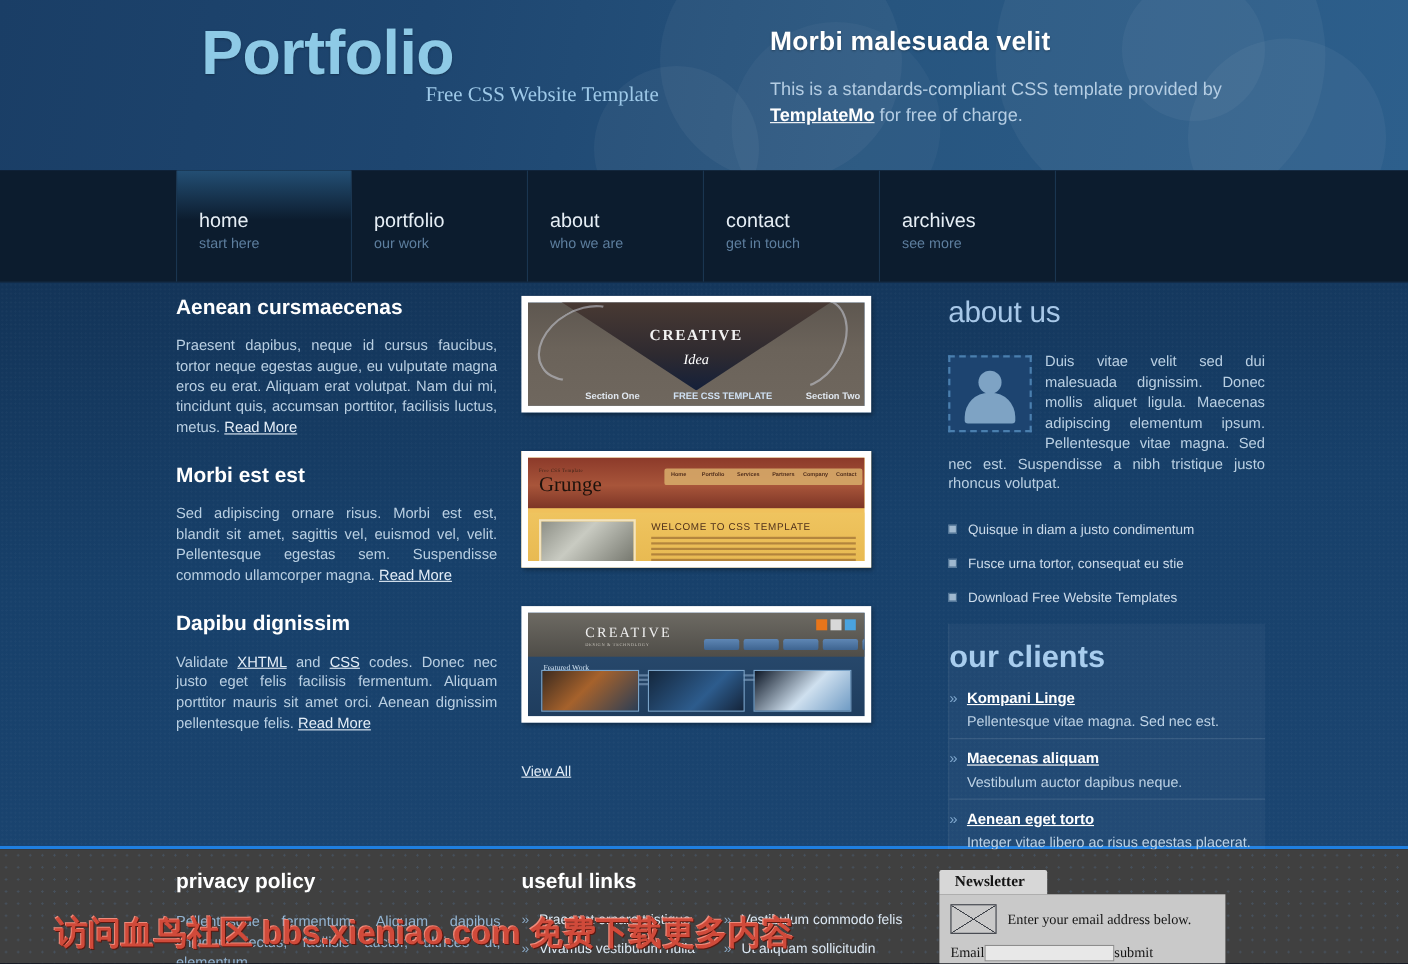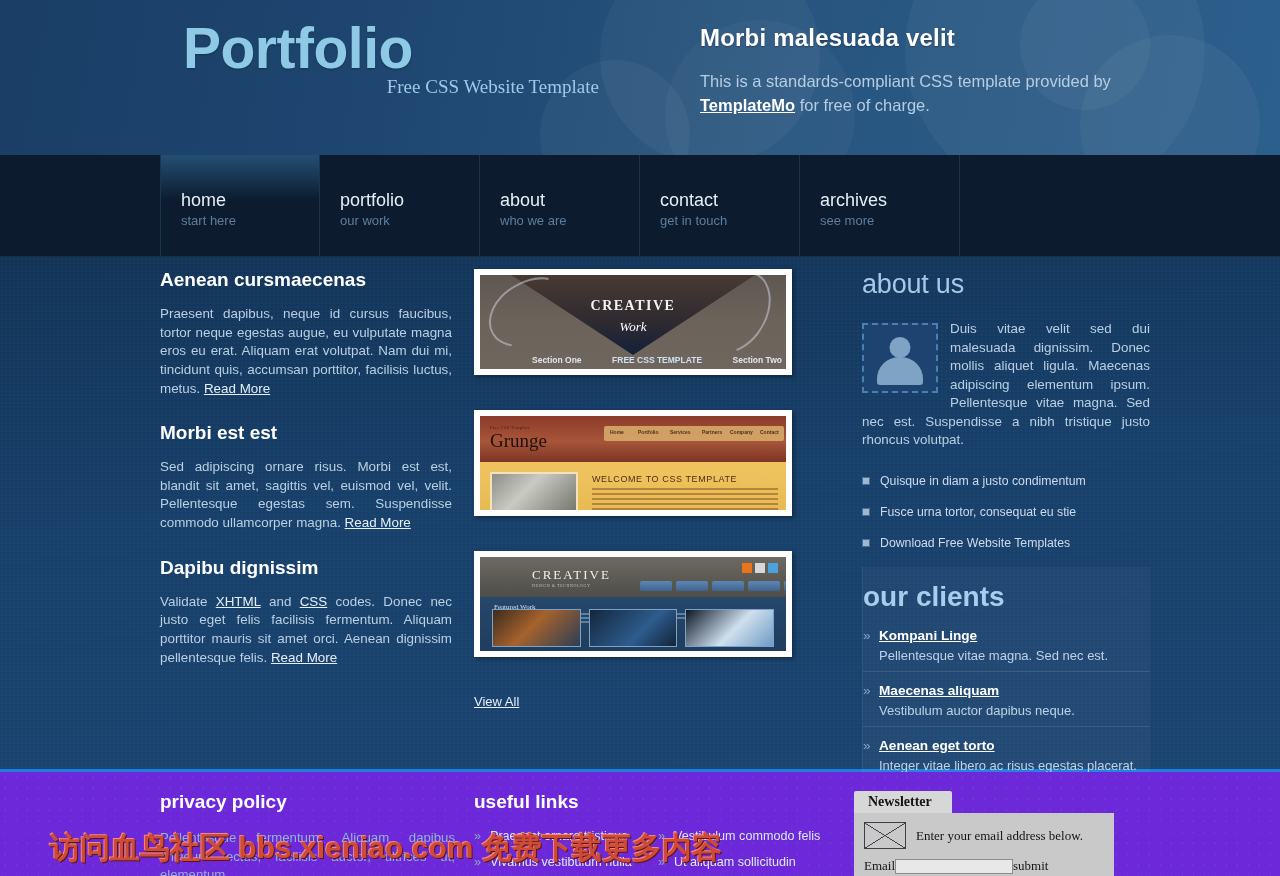--- a/index.html
+++ b/index.html
@@ -293,21 +293,21 @@
   ul.clients li { border-bottom: 1px solid rgba(255,255,255,0.10); padding-bottom: 8px; margin-bottom: 9px; }
   .cl-name { font-size: 13.6px; font-weight: bold; color: #ffffff;
     text-decoration: underline; padding-left: 16px; position: relative; display: inline-block; }
   .cl-name::before { content: "\00BB"; position: absolute; left: 0; color: #7ea6cc; text-decoration: none; font-weight: normal; }
   .cl-desc { font-size: 13px; color: #bdd2e5; padding-left: 16px; margin-top: 4px; }
 
   
   .footer {
     position: relative;
     height: 104px;
-    background: #6d28d9;
+    background: #404040;
     display: flex;
     padding-left: 160px;
     overflow: hidden;
   }
   .footer .dots2 {
     position: absolute; inset: 0;
     background-image: radial-gradient(rgba(90,130,175,0.25) 1px, transparent 1px);
     background-size: 11px 11px;
     pointer-events: none;
   }
@@ -443,21 +443,21 @@
       <p class="art-body"><span>Validate </span><a href="#">XHTML</a><span> and </span><a href="#">CSS</a><span> codes. Donec nec justo eget felis facilisis fermentum. Aliquam porttitor mauris sit amet orci. Aenean dignissim pellentesque felis. </span><a class="readmore" href="#">Read More</a></p>
     </section>
 
     <section class="col col-portfolio">
 
       <div class="thumb t1">
         <div class="wedge"></div>
         <div class="swirl sw-l"></div>
         <div class="swirl sw-r"></div>
         <div class="t-main">CREATIVE</div>
-        <div class="t-sub">Work</div>
+        <div class="t-sub">Idea</div>
         <div class="t-foot">
           <span>Section One</span>
           <span class="mid">FREE CSS TEMPLATE</span>
           <span>Section Two</span>
         </div>
       </div>
 
       <div class="thumb t2">
         <div class="g-top"></div>
         <div class="g-logo">

